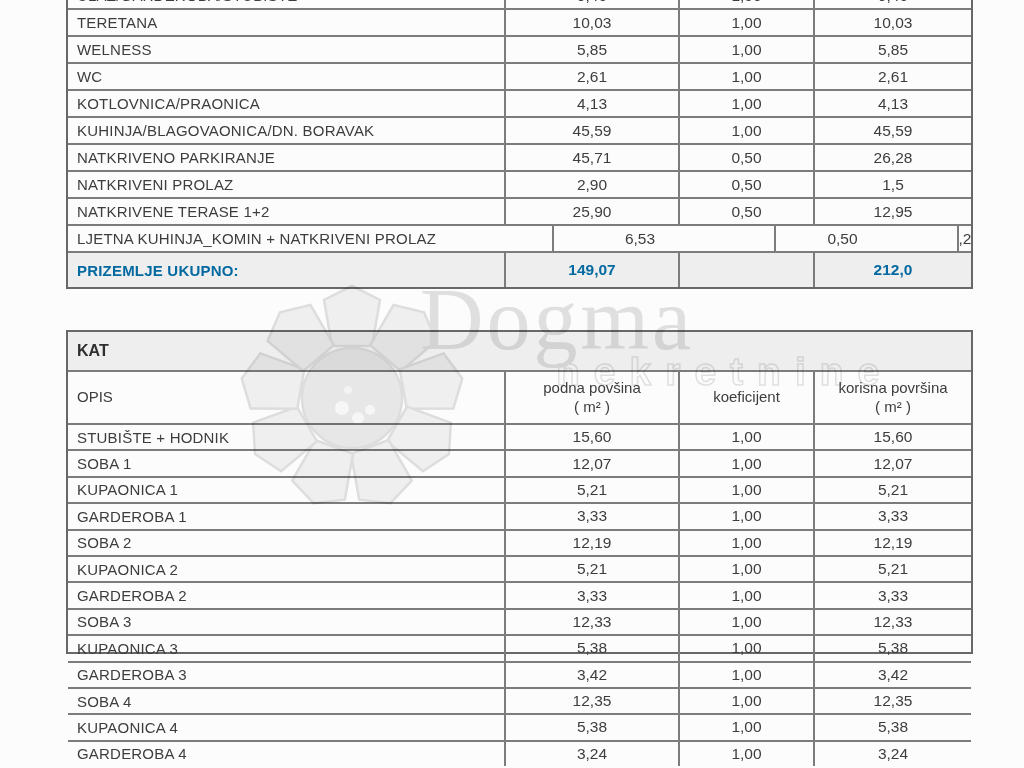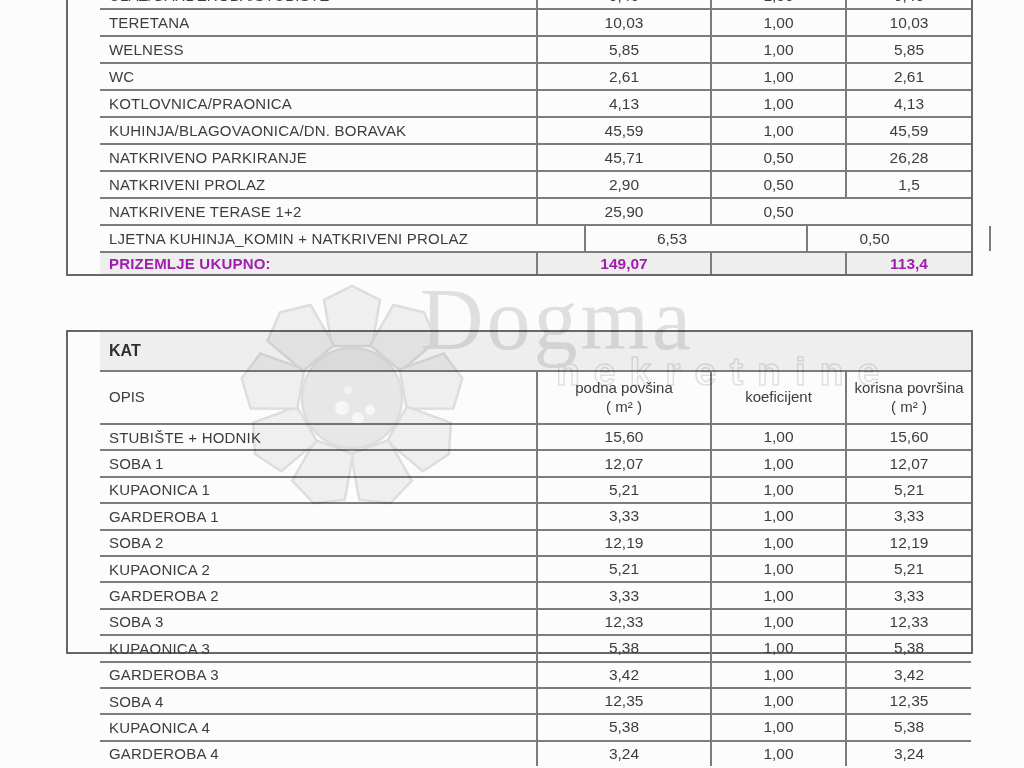--- a/index.html
+++ b/index.html
@@ -20,25 +20,24 @@
     border:2px solid var(--outer);
     box-sizing:border-box;
     background:transparent;
   }
   #t1{top:-19px;}
   #t2{top:330px;height:324px;}
   .row{
     display:grid;
     grid-template-columns:var(--cols);
     box-sizing:border-box;
-    margin-left:32px;
   }
   #t1-rows .row{height:27px;border-bottom:2px solid var(--line);}
   #t1-rows .row:last-child{border-bottom:2px solid var(--line);gap:48px;}
-  .row.total{height:21px;background:var(--shade);font-weight:bold;color:#a21caf;}
+  .row.total{height:34px;background:var(--shade);font-weight:bold;color:#0369a1;}
   .cell{
     display:flex;align-items:center;
     box-sizing:border-box;
     font-size:15px;
     overflow:hidden;
   }
   .cell + .cell{border-left:2px solid var(--line);}
   .cell.label{justify-content:flex-start;padding-left:9px;letter-spacing:0.2px;}
   .cell.num{justify-content:center;font-size:15.5px;}
   
@@ -122,33 +121,34 @@
       <div class="row">
         <div class="cell label">NATKRIVENI PROLAZ</div>
         <div class="cell num">2,90</div>
         <div class="cell num">0,50</div>
         <div class="cell num">1,5</div>
       </div>
       <div class="row">
         <div class="cell label">NATKRIVENE TERASE 1+2</div>
         <div class="cell num">25,90</div>
         <div class="cell num">0,50</div>
+        <div class="cell num">12,95</div>
       </div>
       <div class="row">
         <div class="cell label">LJETNA KUHINJA_KOMIN + NATKRIVENI PROLAZ</div>
         <div class="cell num">6,53</div>
         <div class="cell num">0,50</div>
         <div class="cell num">3,27</div>
       </div>
     </div>
   <div class="row total">
     <div class="cell label">PRIZEMLJE UKUPNO:</div>
     <div class="cell num">149,07</div>
     <div class="cell num"></div>
-    <div class="cell num">113,4</div>
+    <div class="cell num">212,0</div>
   </div>
 </div>
 
 <div class="tbl" id="t2">
   <div class="row section">
     <div class="cell kat">KAT</div>
   </div>
   <div class="row header">
     <div class="cell hdr opis">OPIS</div>
     <div class="cell hdr">podna povšina

